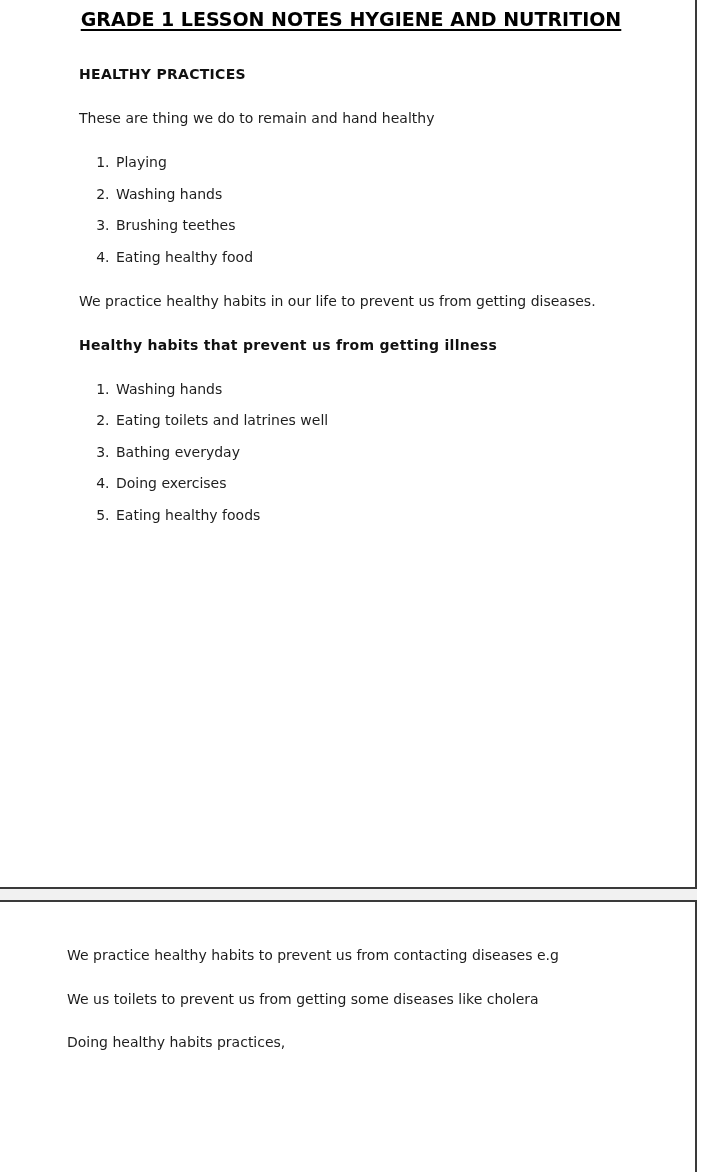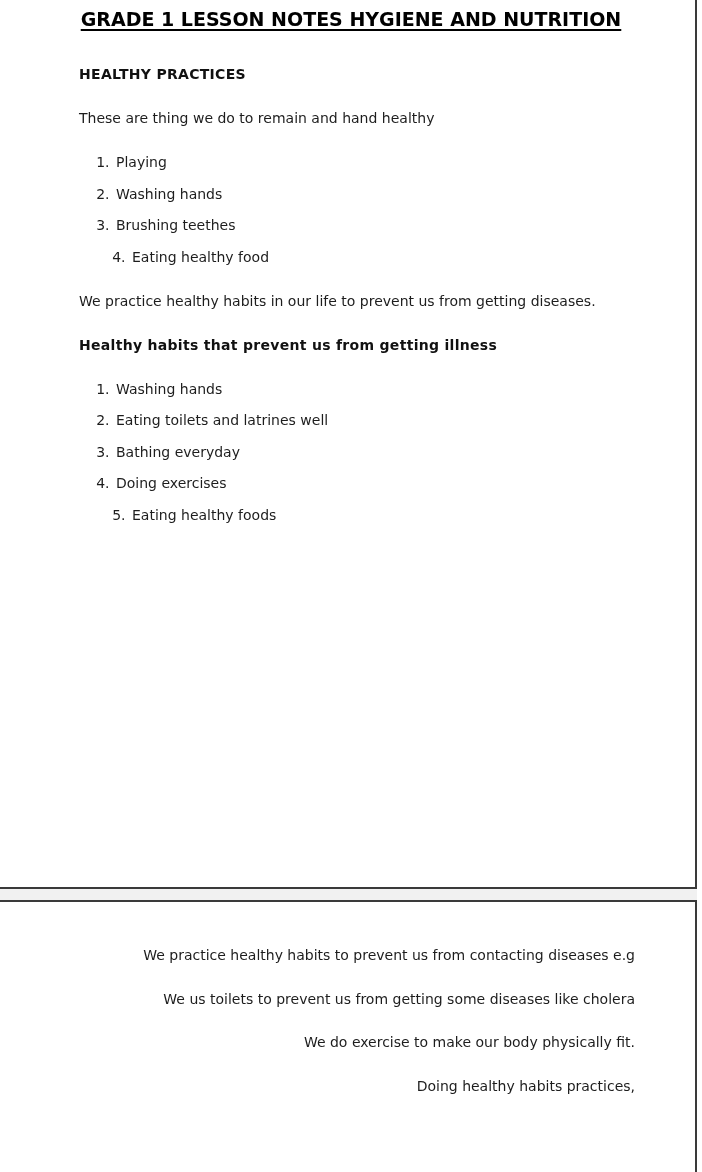--- a/index.html
+++ b/index.html
@@ -70,30 +70,28 @@
     list-style: decimal;
   }
   ol.num-list li {
     font-size: 14px;
     line-height: 20px;
     margin: 0 0 11.5px 0;
     padding-left: 2px;
   }
   ol.num-list li:last-child {
     margin-bottom: 0;
-    margin-left: 16px;
   }
   .why-heading {
     margin-top: 108px;
   }
   .para2 {
     font-size: 14px;
     line-height: 33px;
     margin: 0 0 10.5px 0;
-    text-align: right;
   }
   .para2 .line {
     display: block;
   }
 </style>
 </head>
 <body>
 
 <div class="page" id="page1">
   <div class="doc-title">
@@ -132,16 +130,15 @@
 <div class="gap-strip"></div>
 
 <div class="page" id="page2">
   <div class="para2">
     <span class="line">We practice healthy habits to prevent us from contacting diseases e.g</span>
   </div>
 
   <div class="para2">We us toilets to prevent us from getting some diseases like cholera</div>
 
 
-  <div class="para2">We do exercise to make our body physically fit.</div>
 
   <div class="para2">Doing healthy habits practices,</div>
 </div>
 
 </body></html>

